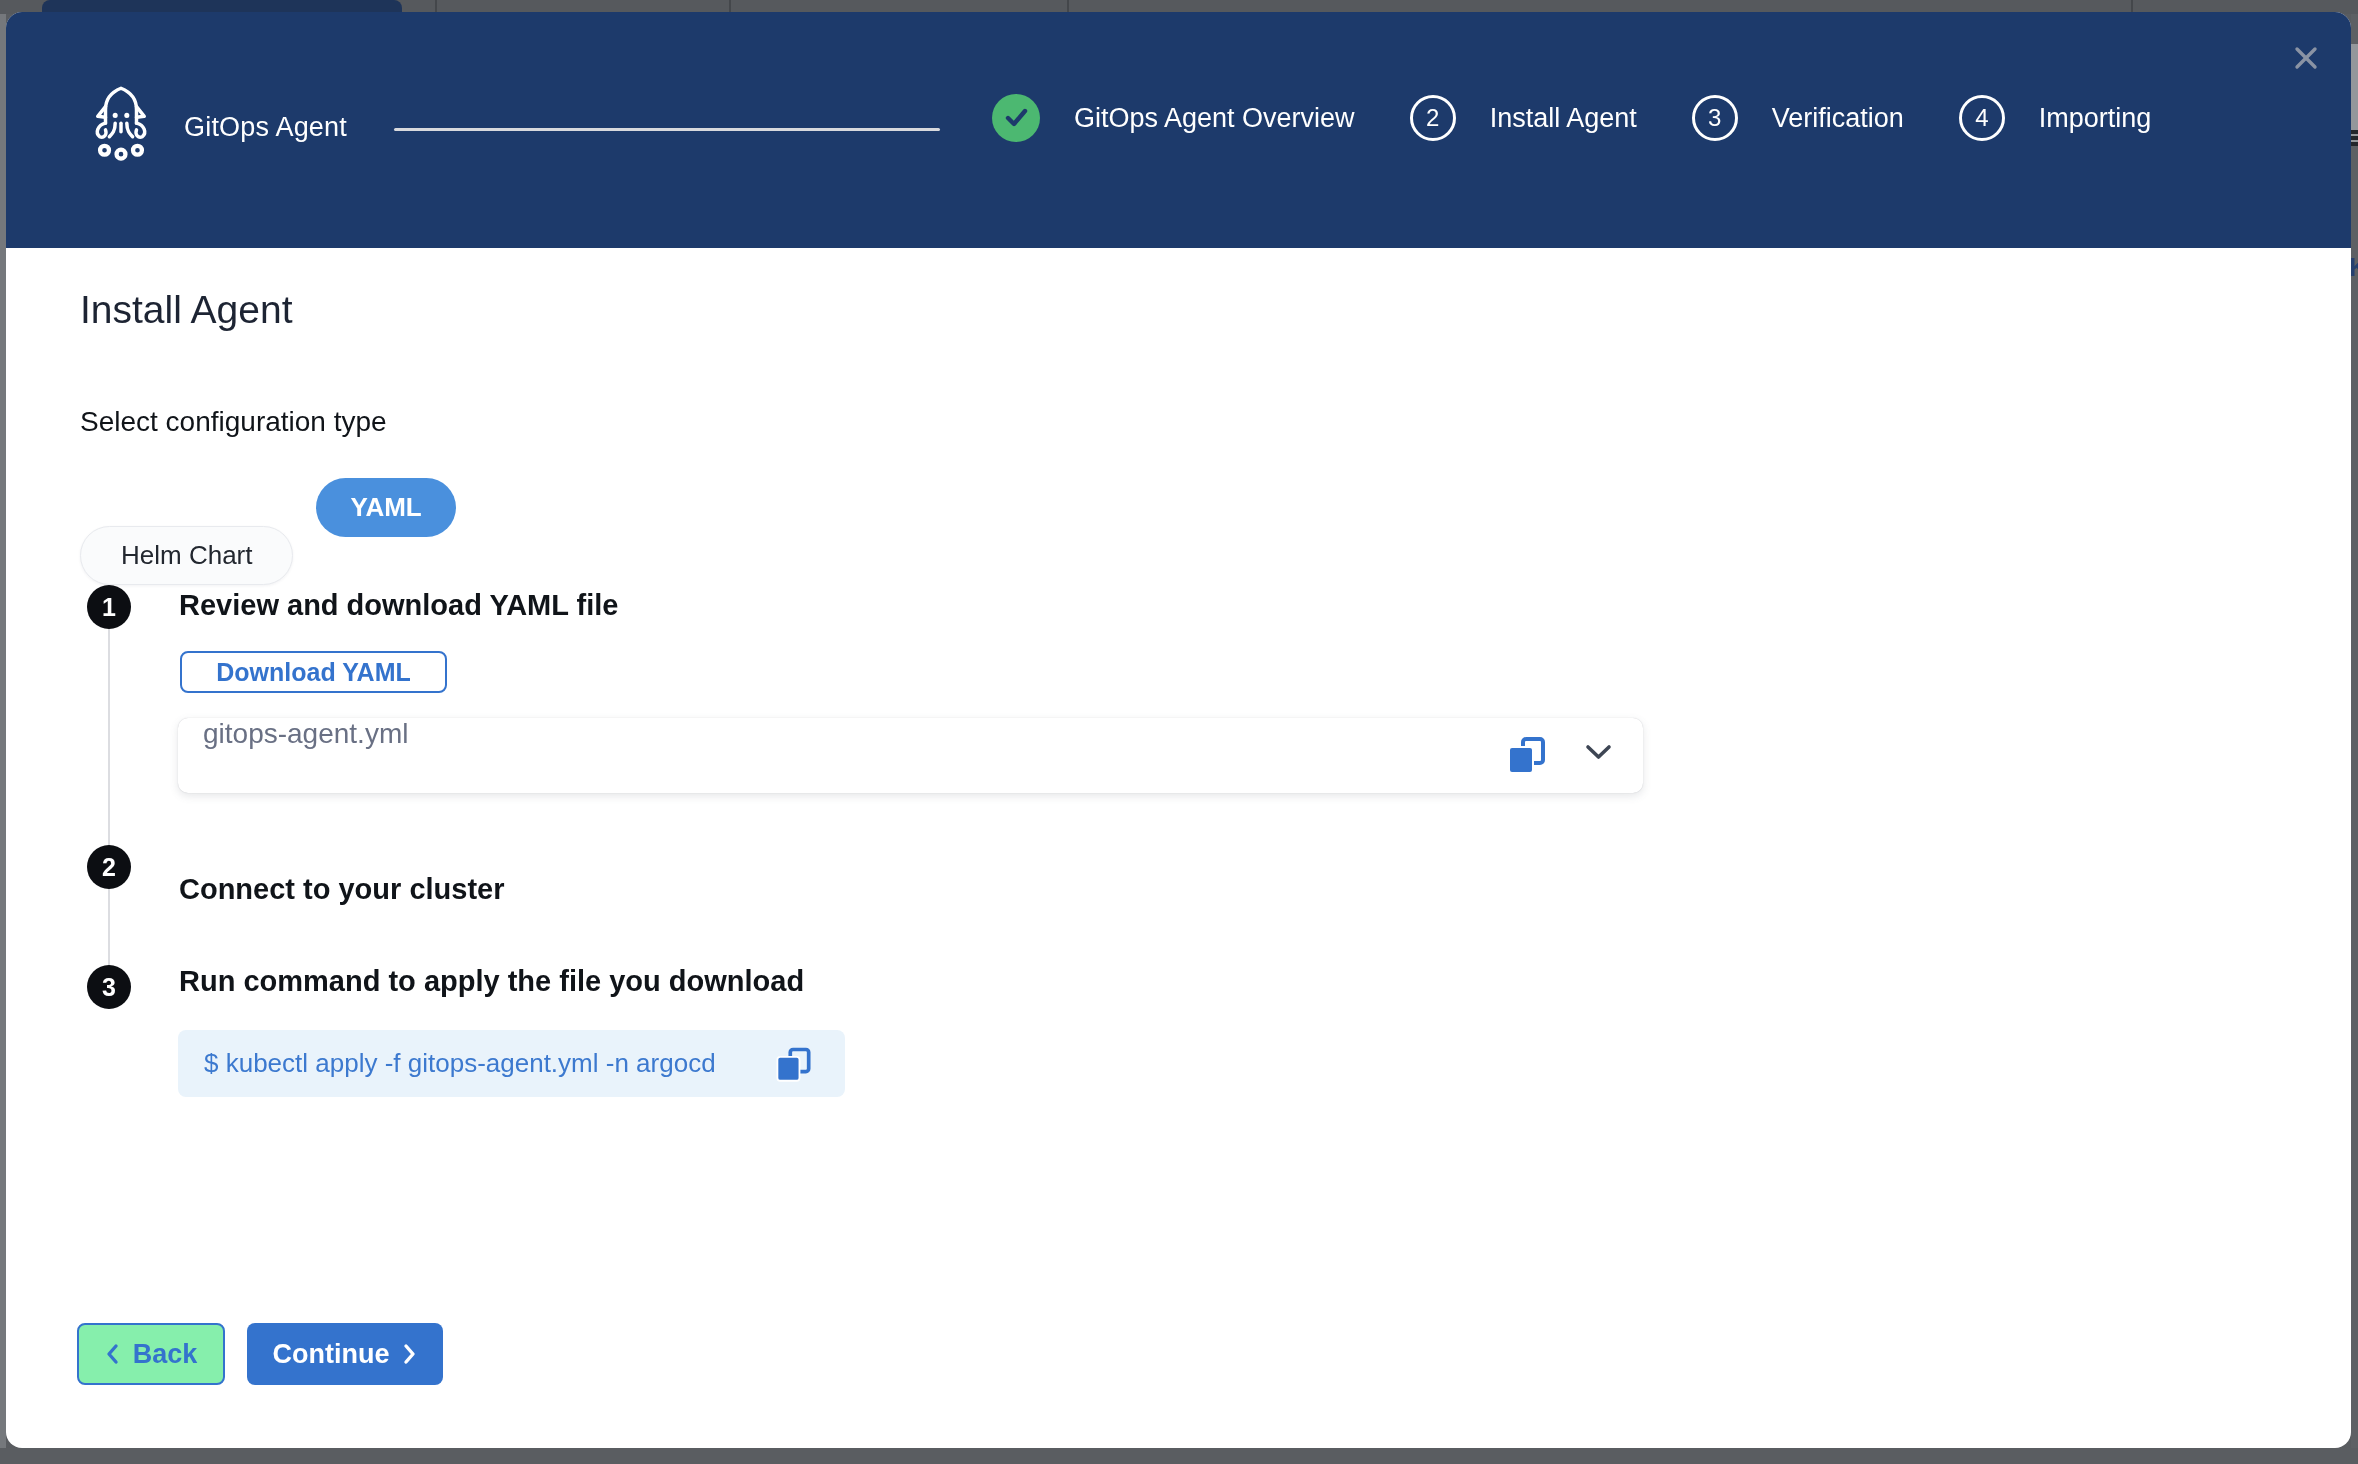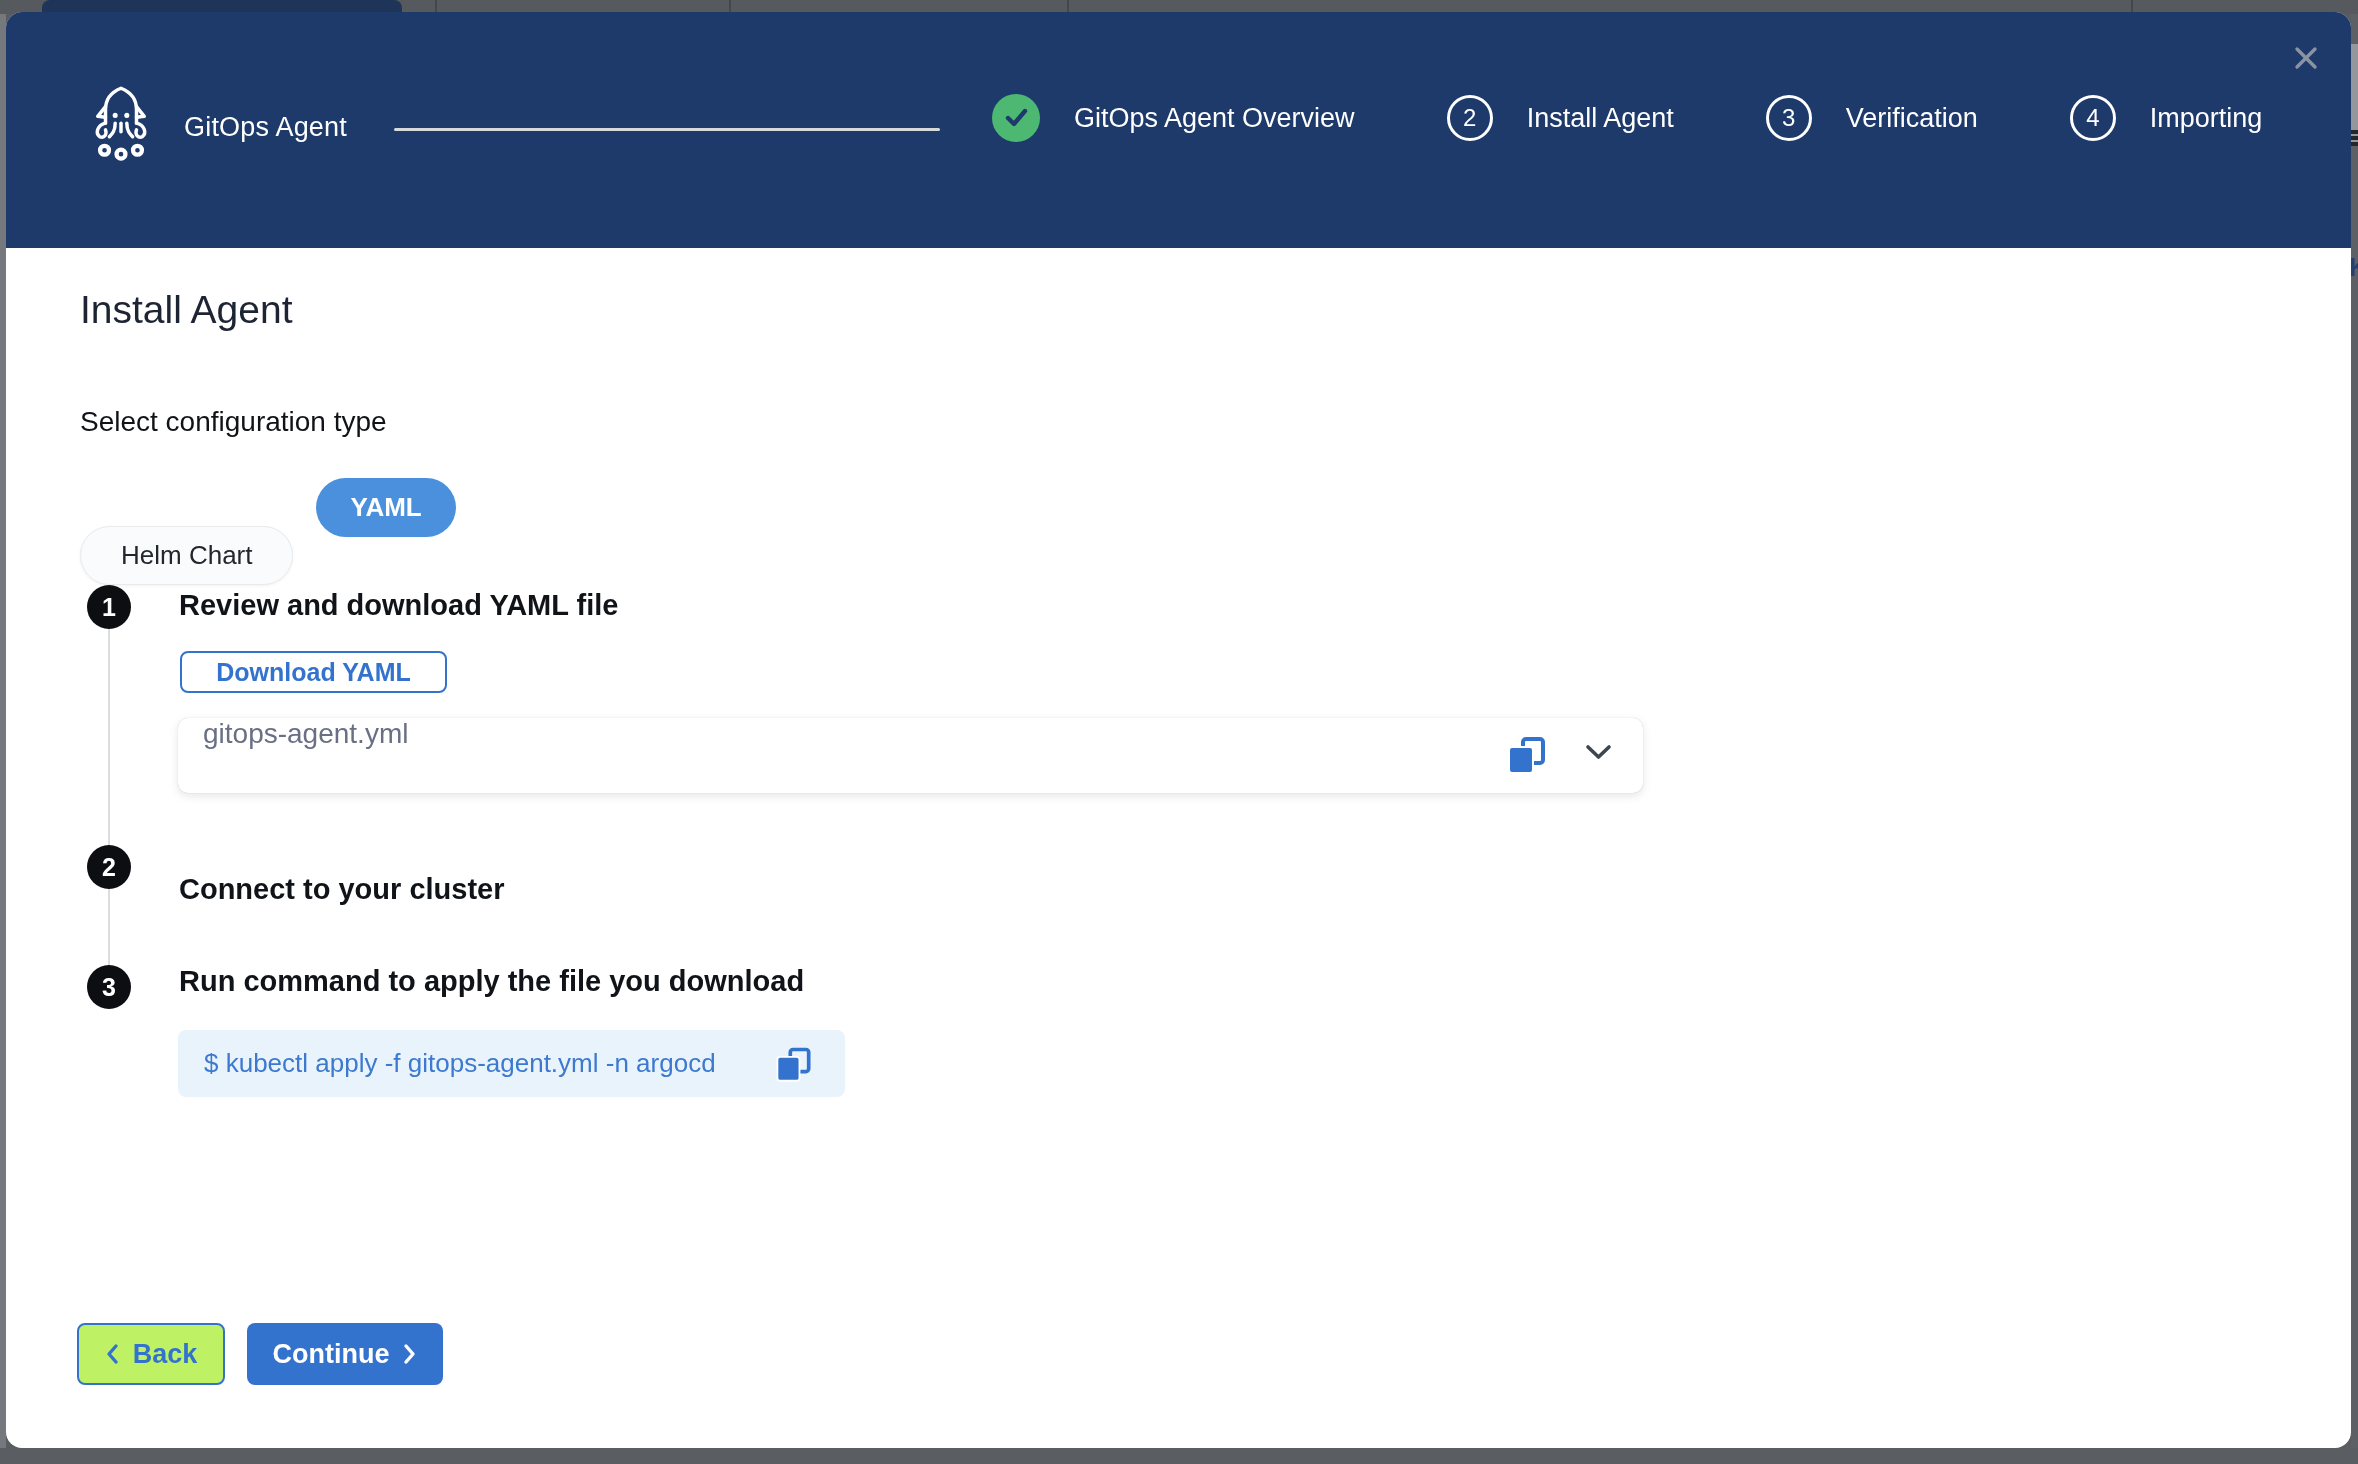--- a/index.html
+++ b/index.html
@@ -22,21 +22,21 @@
 
   
   .modal { position:absolute; left:6px; top:12px; width:2345px; height:1436px;
            background:#ffffff; border-radius:16px; overflow:hidden; }
 
   
   .mheader { position:absolute; left:0; top:0; width:100%; height:236px; background:#1d3a6b; }
   .squid { position:absolute; left:84px; top:70px; width:62px; height:90px; }
   .brand-title { position:absolute; left:178px; top:100px; color:#ffffff; font-size:27px; font-weight:500; letter-spacing:0.2px; }
   .hdr-divider { position:absolute; left:388px; top:116px; width:546px; height:3px; background:#d8d9dd; border-radius:2px; }
-  .steps-row { position:absolute; left:986px; top:82px; display:flex; align-items:center; gap:92px; }
+  .steps-row { position:absolute; left:986px; top:82px; display:flex; align-items:center; gap:55px; }
   .step-item { display:flex; align-items:center; gap:34px; }
   .step-label { color:#ffffff; font-size:27px; font-weight:500; white-space:nowrap; }
   .step-num { width:46px; height:46px; border:3px solid #ffffff; border-radius:50%;
               display:flex; align-items:center; justify-content:center;
               color:#ffffff; font-size:24px; font-weight:500; }
   .step-check { width:48px; height:48px; border-radius:50%; background:#4cb871;
                 display:flex; align-items:center; justify-content:center; }
   .close-btn { position:absolute; left:2283px; top:30px; width:34px; height:34px;
                background:none; border:none; cursor:pointer; color:#8a93a4; }
 
@@ -78,21 +78,21 @@
   .copy-icon .front { position:absolute; left:0; bottom:0; width:26px; height:28px;
                       background:#3473cd; border-radius:4px; border:2px solid #ffffff; }
 
   .cmd-box { position:absolute; left:172px; top:1018px; width:667px; height:67px;
              background:#e9f3fb; border-radius:8px; display:flex; align-items:center; }
   .cmd-text { margin-left:26px; font-size:26px; color:#3c79cf; }
   .cmd-box .copy-wrap { position:absolute; right:33px; top:16px; transform:scale(0.92); cursor:pointer; }
 
   
   .back-btn { position:absolute; left:71px; top:1311px; width:148px; height:62px;
-              background:#bef264; border:2px solid #3473cd; border-radius:8px;
+              background:#86efac; border:2px solid #3473cd; border-radius:8px;
               color:#3473cd; font-size:27px; font-weight:600; cursor:pointer;
               display:flex; align-items:center; justify-content:center; gap:14px;
               font-family:"Liberation Sans", sans-serif; }
   .continue-btn { position:absolute; left:241px; top:1311px; width:196px; height:62px;
               background:#3473cd; border:none; border-radius:8px;
               color:#ffffff; font-size:27px; font-weight:600; cursor:pointer;
               display:flex; align-items:center; justify-content:center; gap:14px;
               font-family:"Liberation Sans", sans-serif; }
   .chev-svg { display:block; }
 </style>

